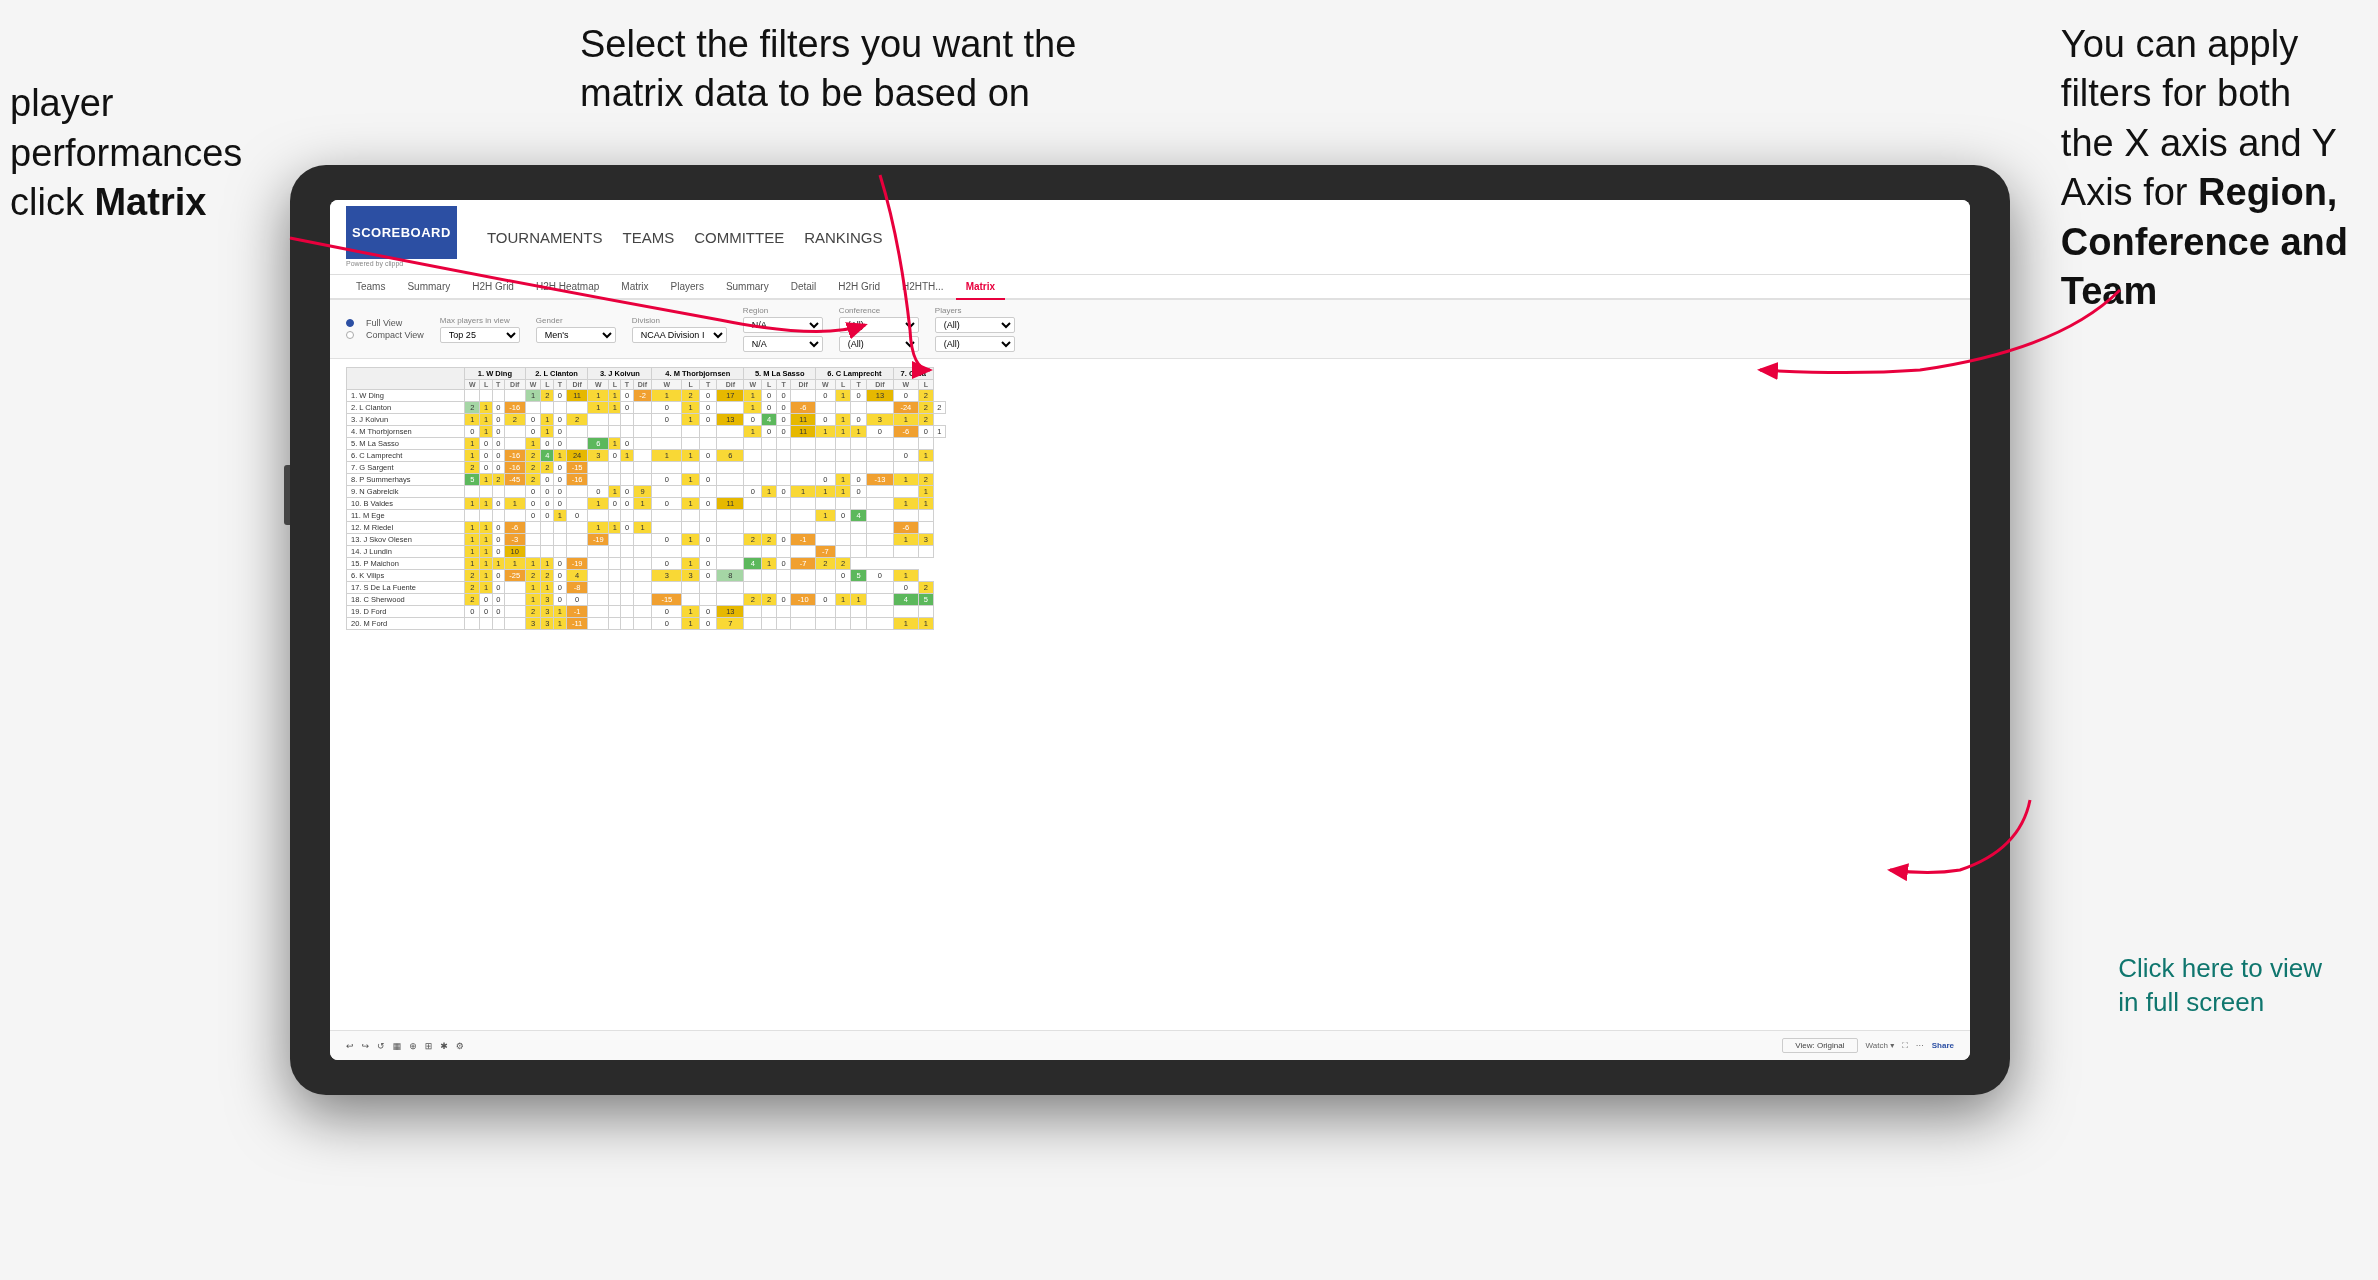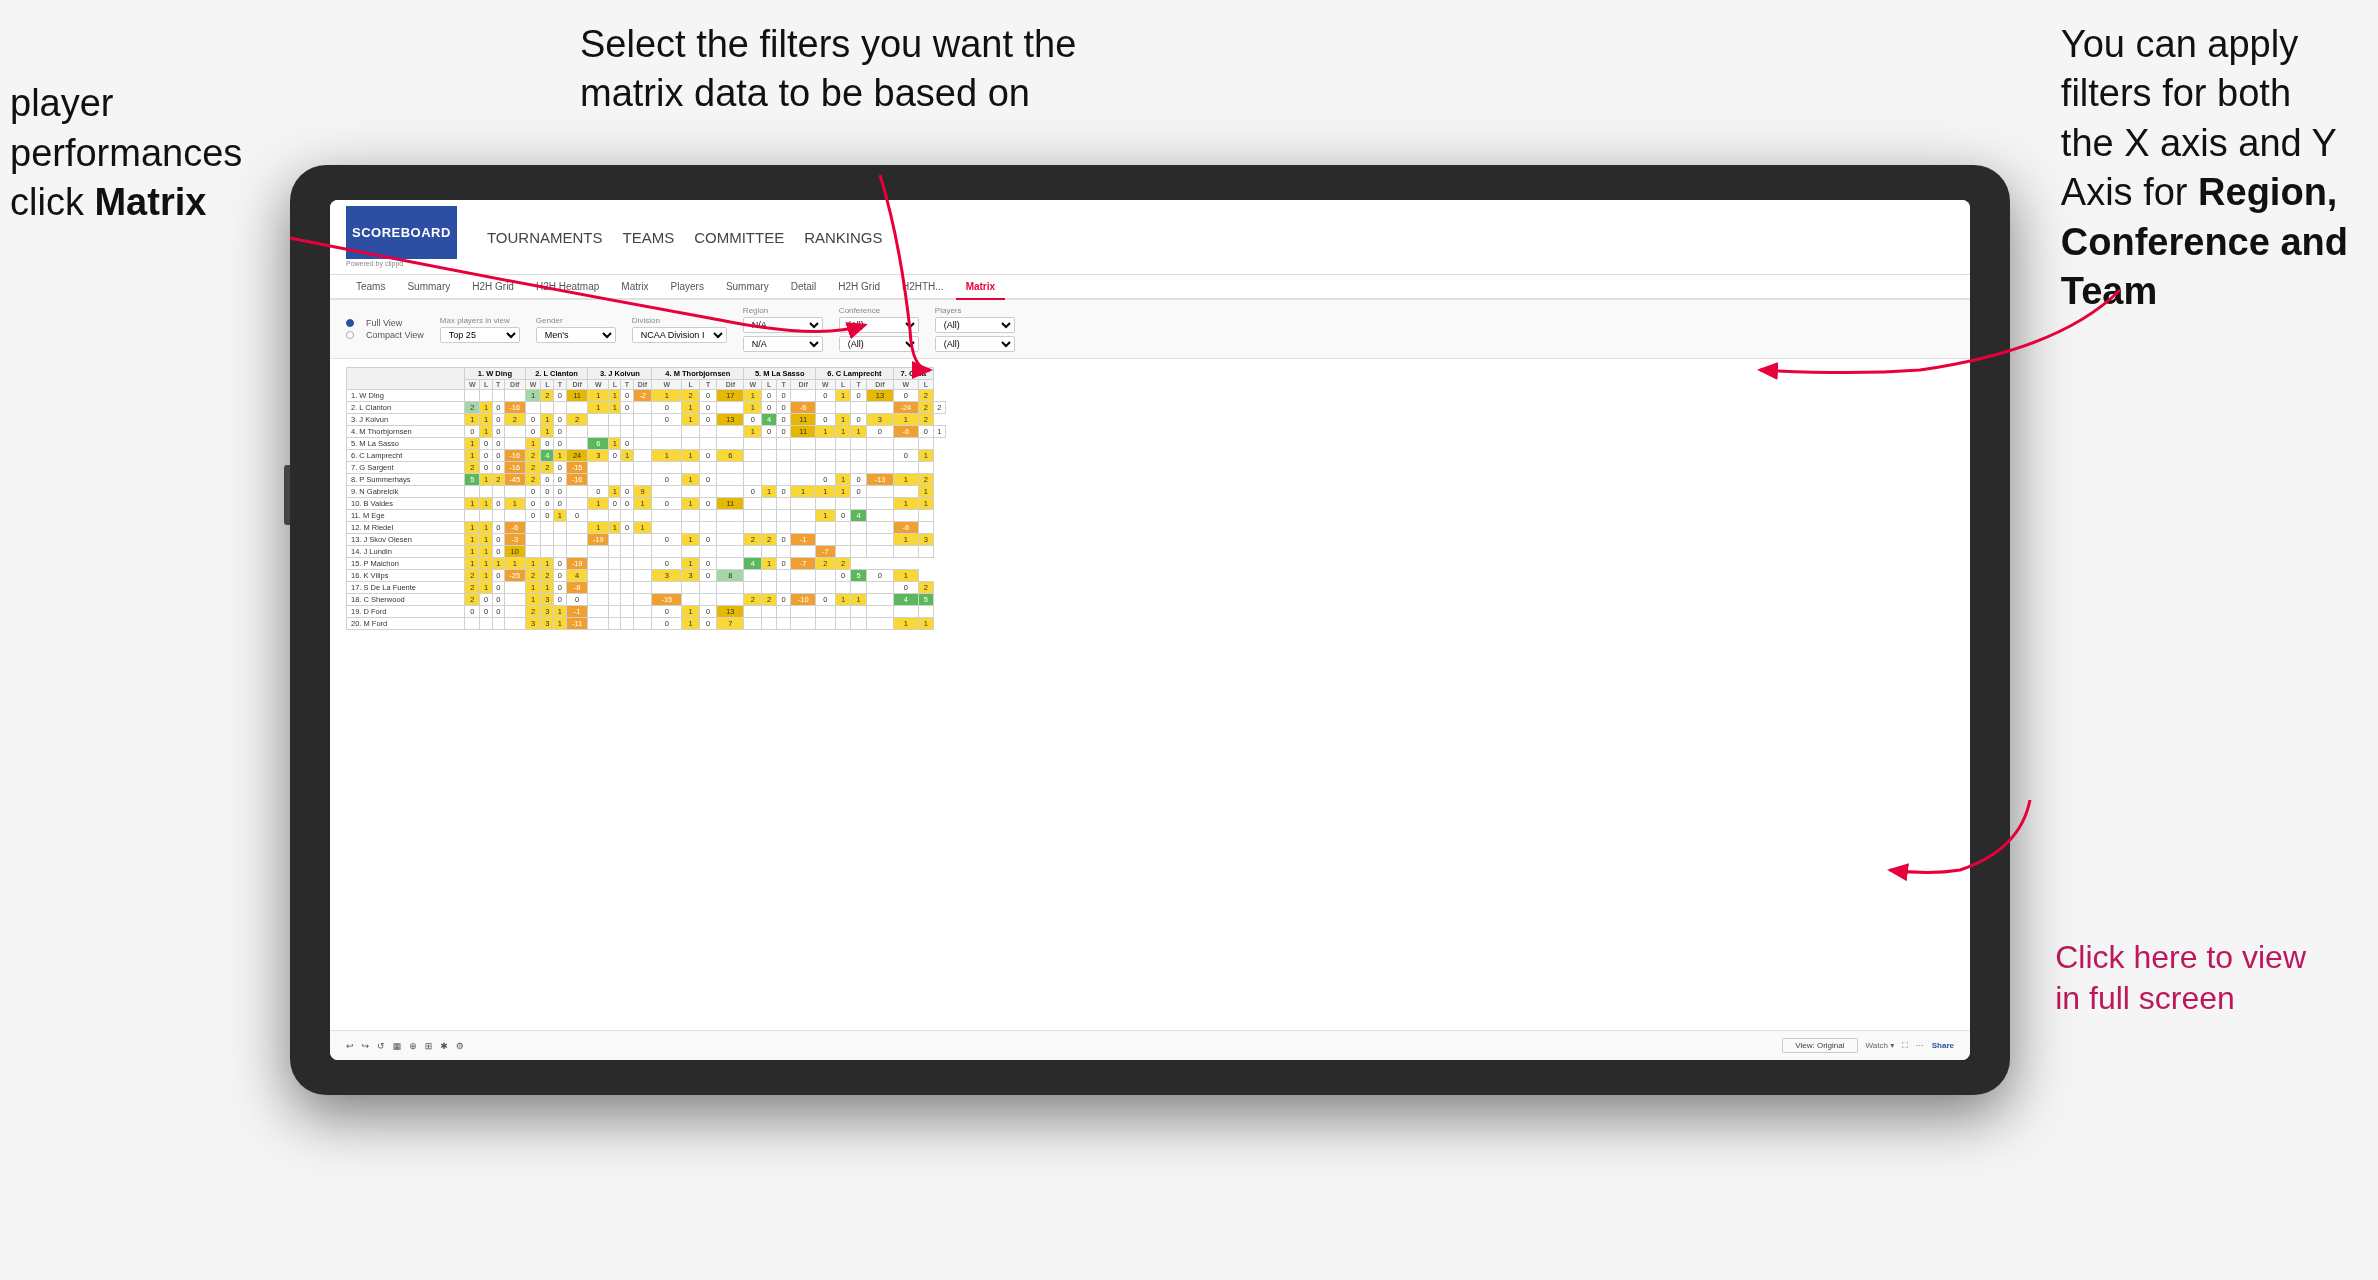--- a/index.html
+++ b/index.html
@@ -49,24 +49,24 @@
       text-align: left;
     }
     .annotation-topright strong {
       font-weight: 900;
     }
 
     
     .annotation-bottomright {
       position: absolute;
       bottom: 260px;
-      right: 72px;
-      font-size: 32px;
+      right: 56px;
+      font-size: 26px;
       line-height: 1.3;
-      color: #be185d;
+      color: #0f766e;
       max-width: 340px;
     }
 
     
     .tablet-frame {
       position: absolute;
       top: 165px;
       left: 290px;
       width: 1720px;
       height: 930px;
@@ -896,21 +896,21 @@
               <td class="cell-white">0</td>
               <td class="cell-white"></td>
               <td class="cell-green">4</td>
               <td class="cell-yellow">1</td>
               <td class="cell-white">0</td>
               <td class="cell-orange">-7</td>
               <td class="cell-yellow">2</td>
               <td class="cell-yellow">2</td>
             </tr>
             <tr>
-              <td class="player-name">16. K Vilips</td>
+              <td class="player-name">6. K Vilips</td>
               <td class="cell-yellow">2</td>
               <td class="cell-yellow">1</td>
               <td class="cell-white">0</td>
               <td class="cell-orange">-25</td>
               <td class="cell-yellow">2</td>
               <td class="cell-yellow">2</td>
               <td class="cell-white">0</td>
               <td class="cell-yellow">4</td>
               <td class="cell-white"></td>
               <td class="cell-white"></td>

